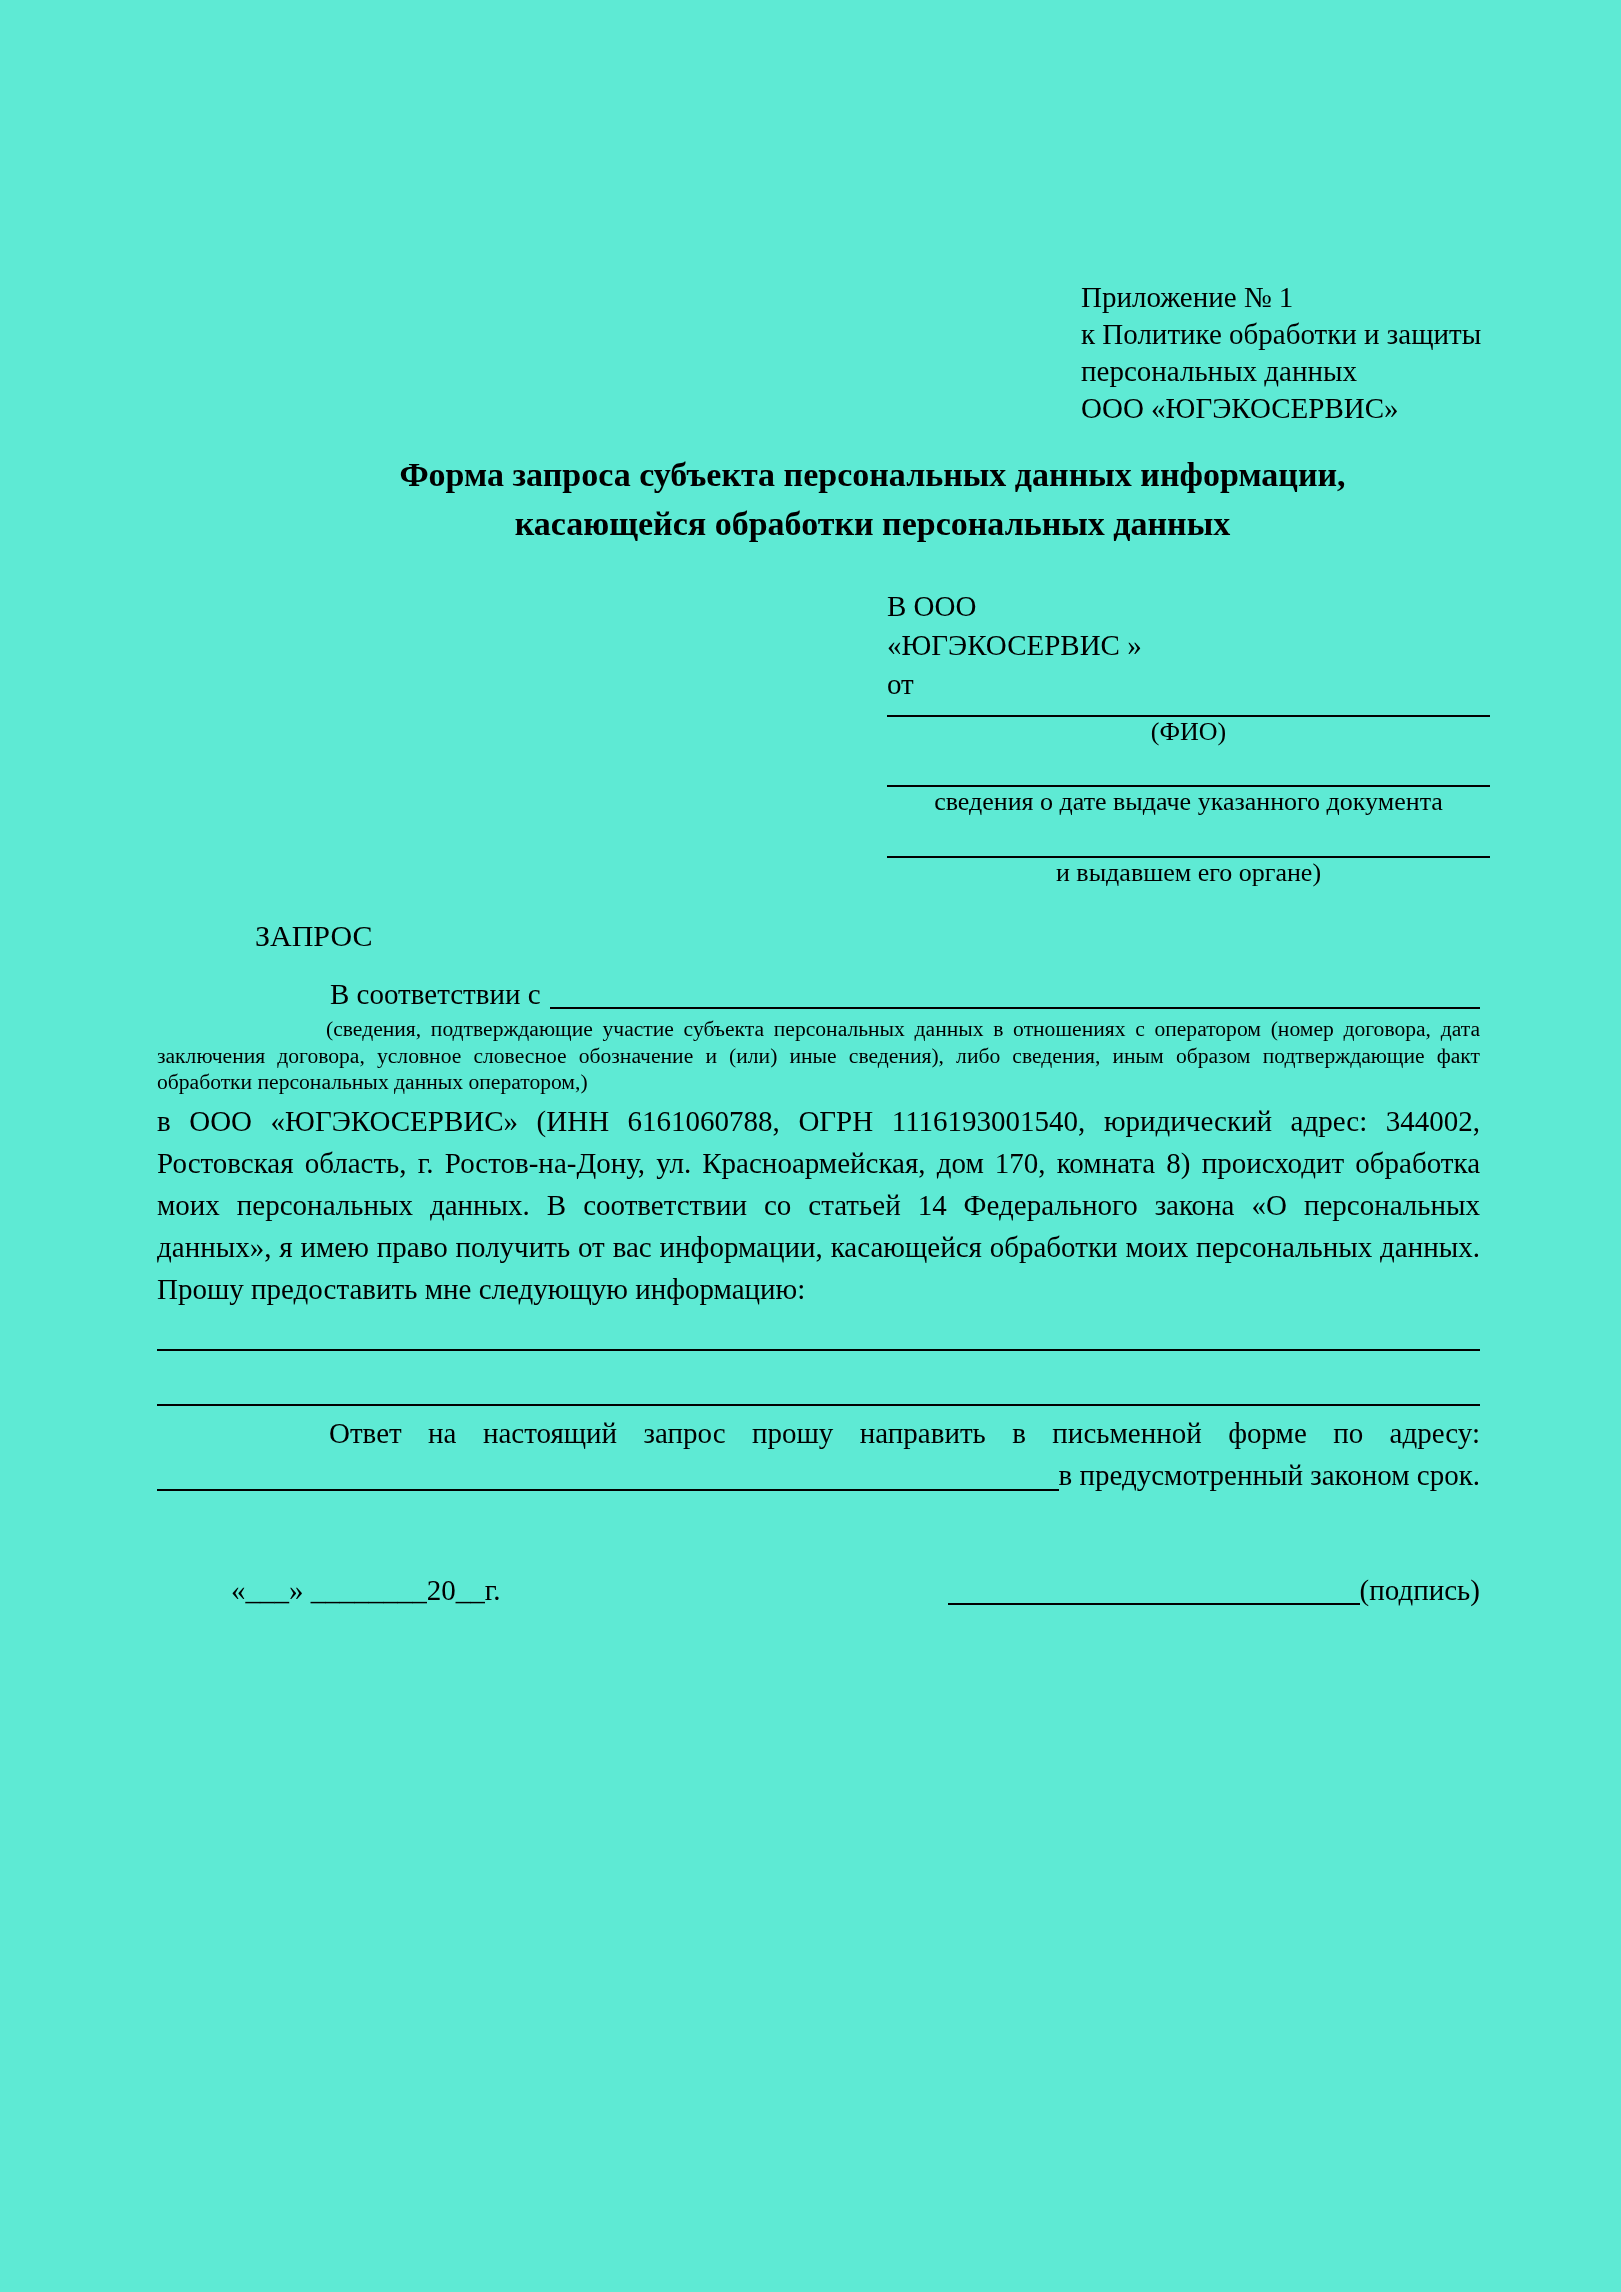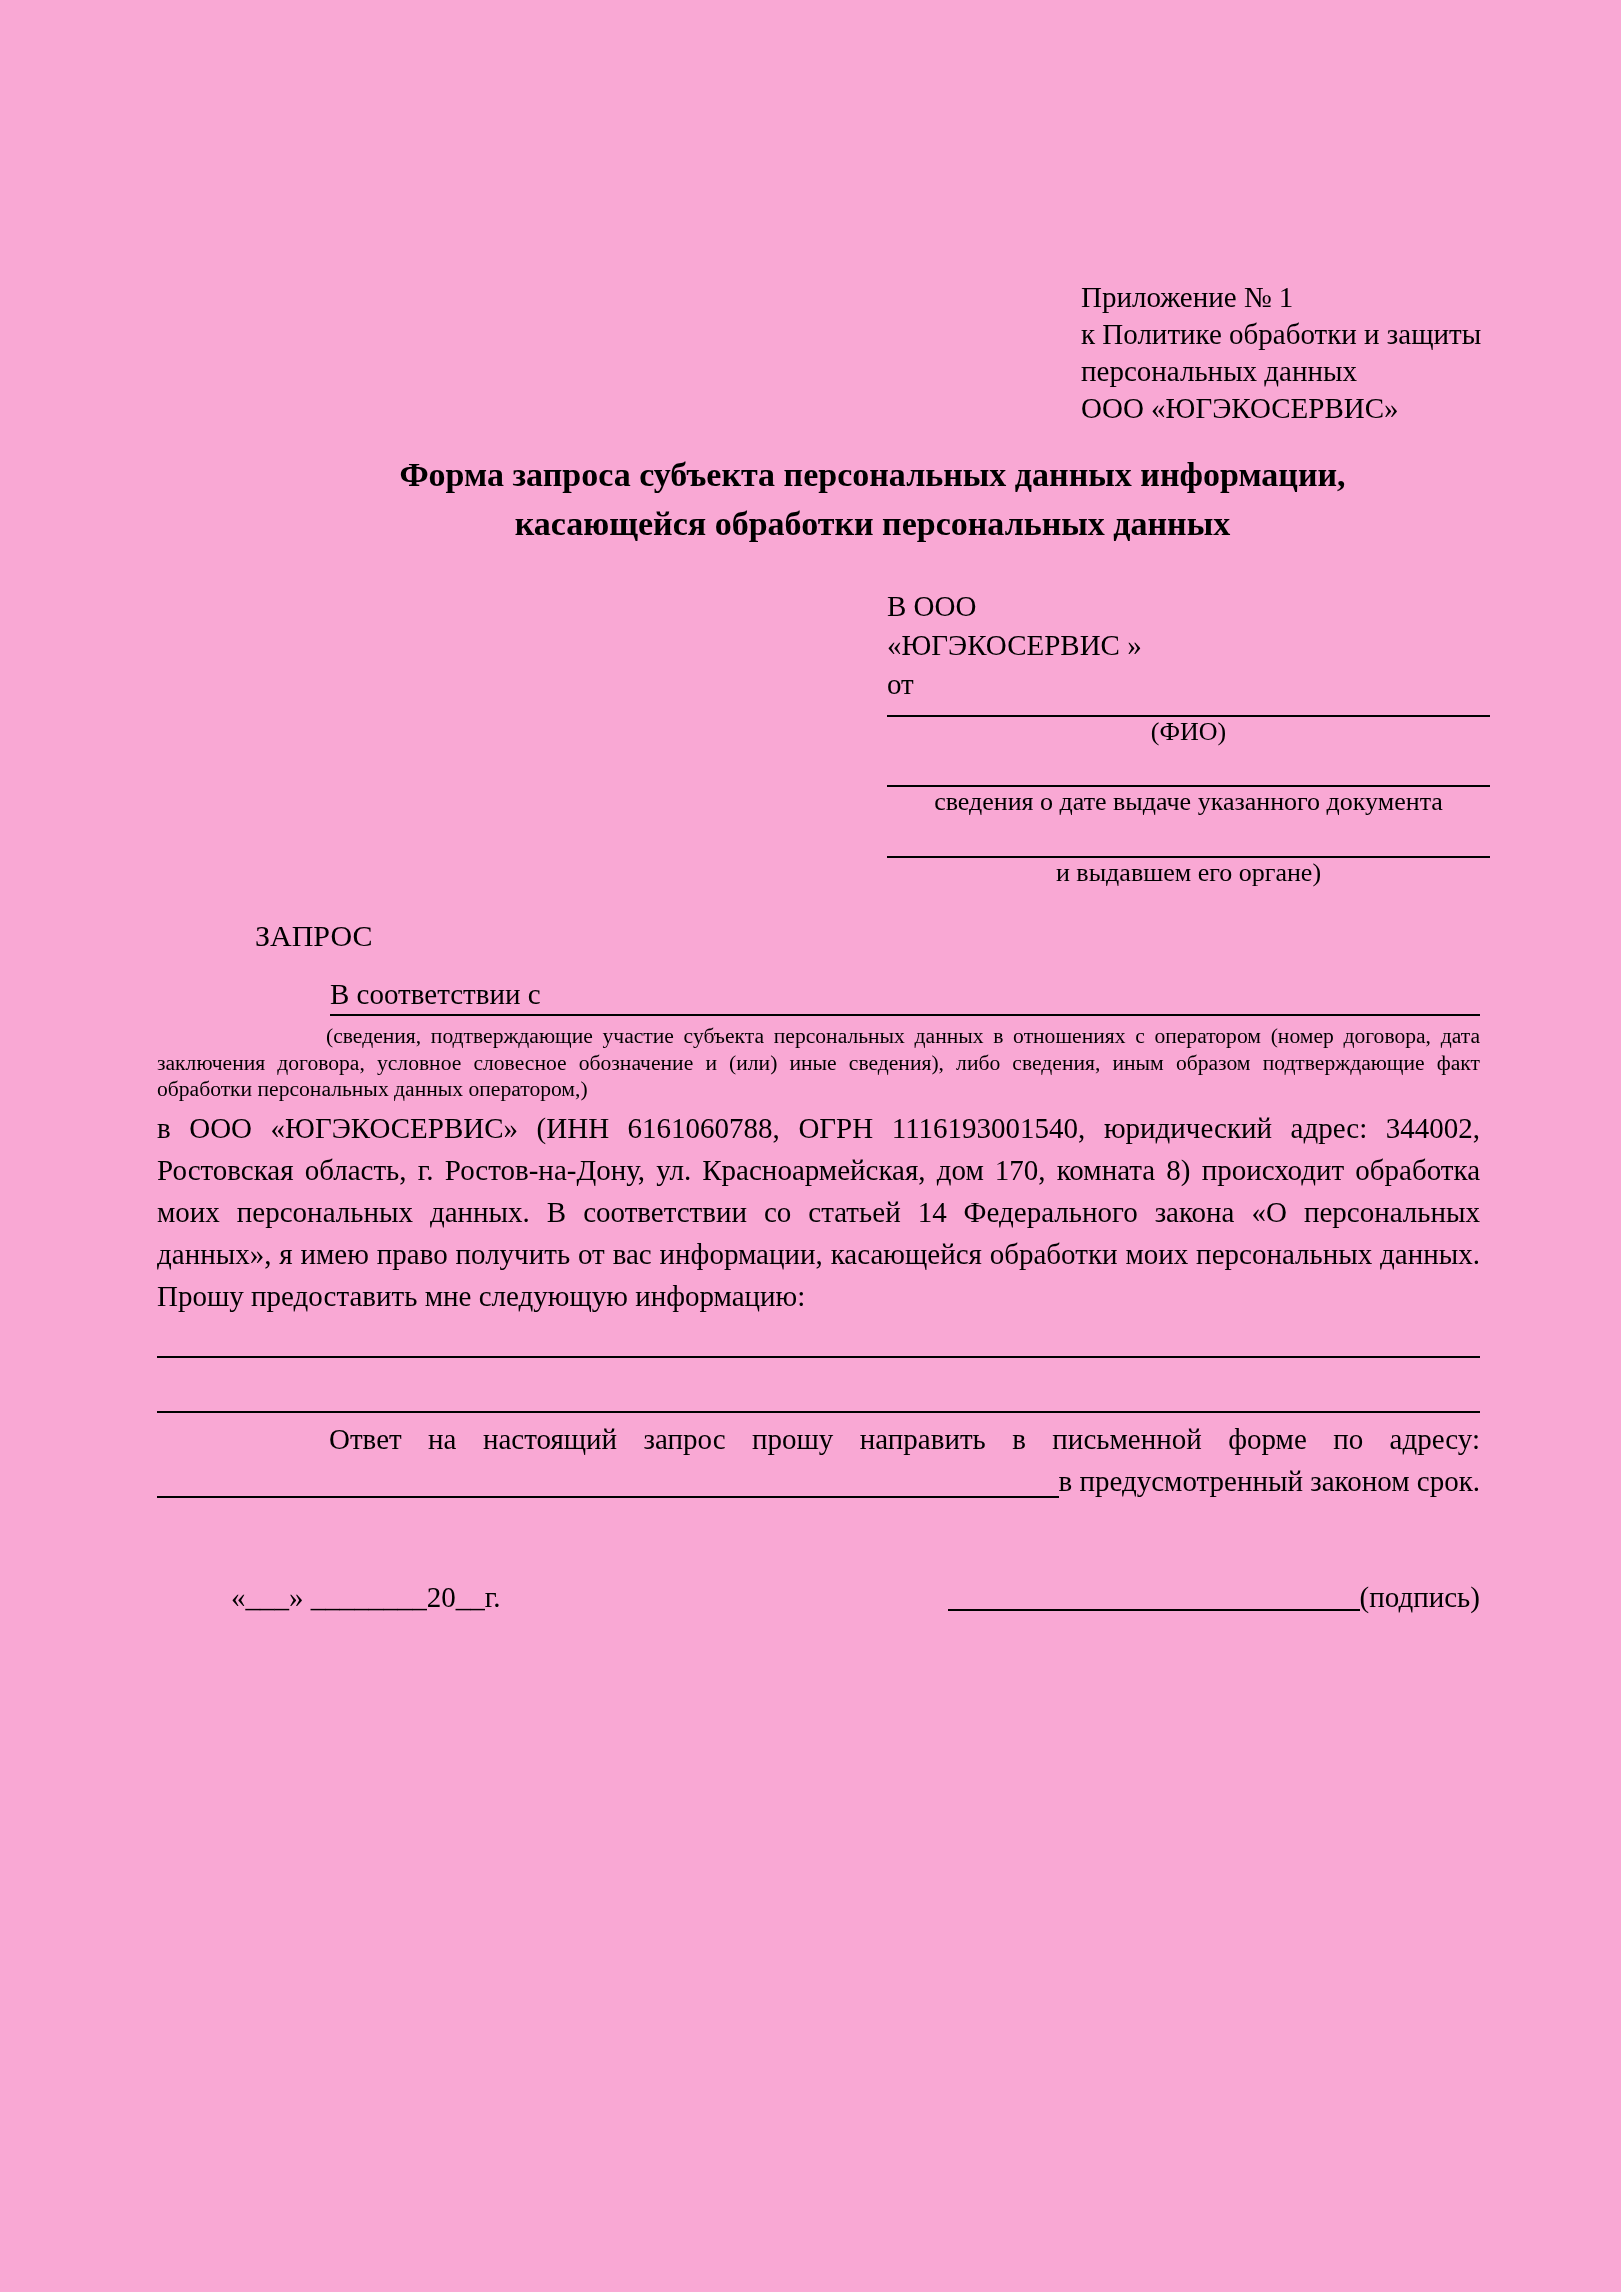--- a/index.html
+++ b/index.html
@@ -1,20 +1,20 @@
 <!DOCTYPE html>
 <html lang="ru"><head>
 <meta charset="utf-8">
 <style>
   html, body { margin: 0; padding: 0; background: #ffffff; }
   .page {
     position: relative;
     width: 1621px;
     height: 2293px;
-    background: #f9a8d4;
+    background: #5eead4;
     color: #000000;
     font-family: "Liberation Serif", "DejaVu Serif", serif;
     overflow: hidden;
   }
   .content {
     position: absolute;
     left: 157px;
     top: 0;
     width: 1323px;
   }
@@ -66,21 +66,20 @@
     line-height: 41px;
   }
 
   
   .lead-row {
     margin-top: 19.6px;
     padding-left: 173px;
     display: flex;
     font-size: 29px;
     line-height: 39px;
-    flex-direction: column;
   }
   .lead-row .lead-text { white-space: nowrap; padding-right: 9.8px; }
   .fill {
     flex: 1;
     border-bottom: 2px solid #000;
     margin-bottom: 4.9px;
   }
 
   
   .footnote {

